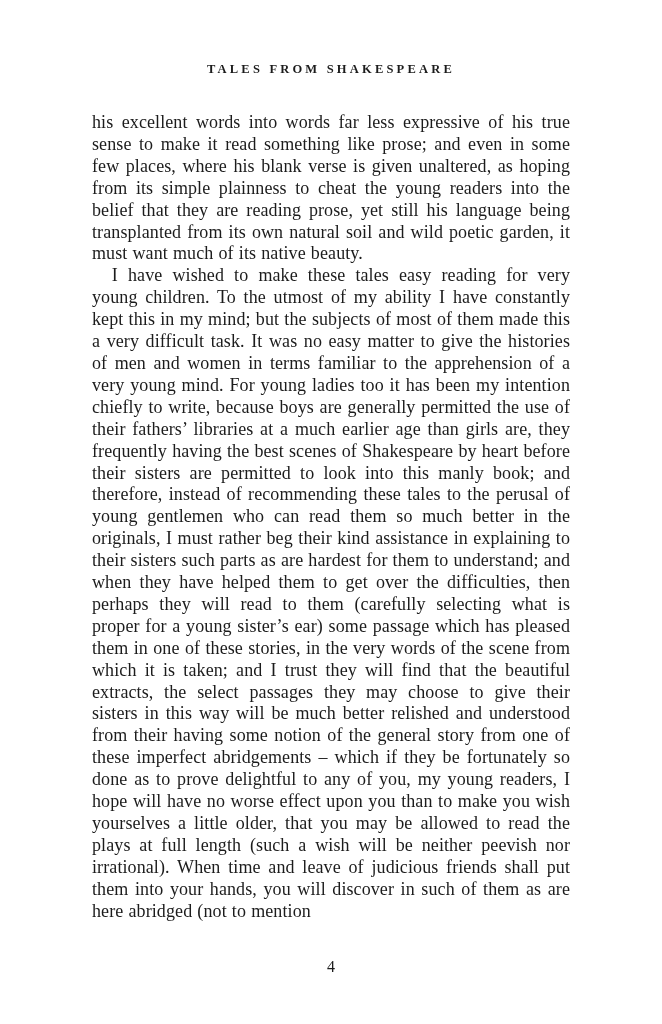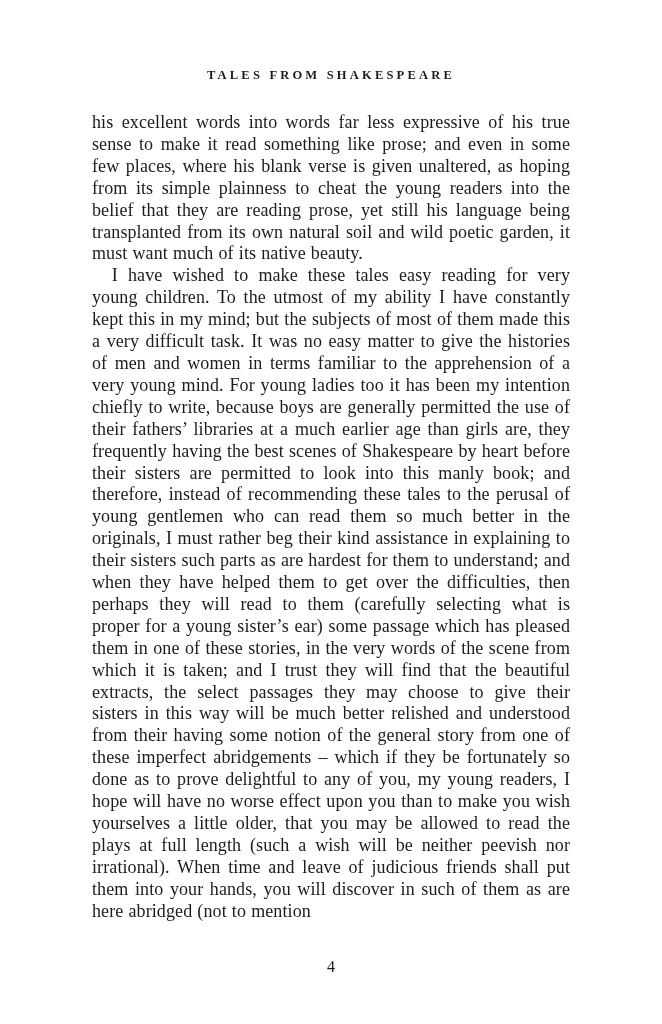--- a/index.html
+++ b/index.html
@@ -11,21 +11,21 @@
     position: relative;
     width: 662px;
     height: 1024px;
     background: #ffffff;
     font-family: "Liberation Serif", serif;
     color: #1c1c1c;
     overflow: hidden;
   }
   .running-head {
     position: absolute;
-    top: 68px;
+    top: 62px;
     left: 0;
     width: 662px;
     text-align: center;
     font-size: 12.5px;
     letter-spacing: 3.2px;
     font-weight: 600;
     color: #1c1c1c;
     text-transform: uppercase;
   }
   .text-block {

